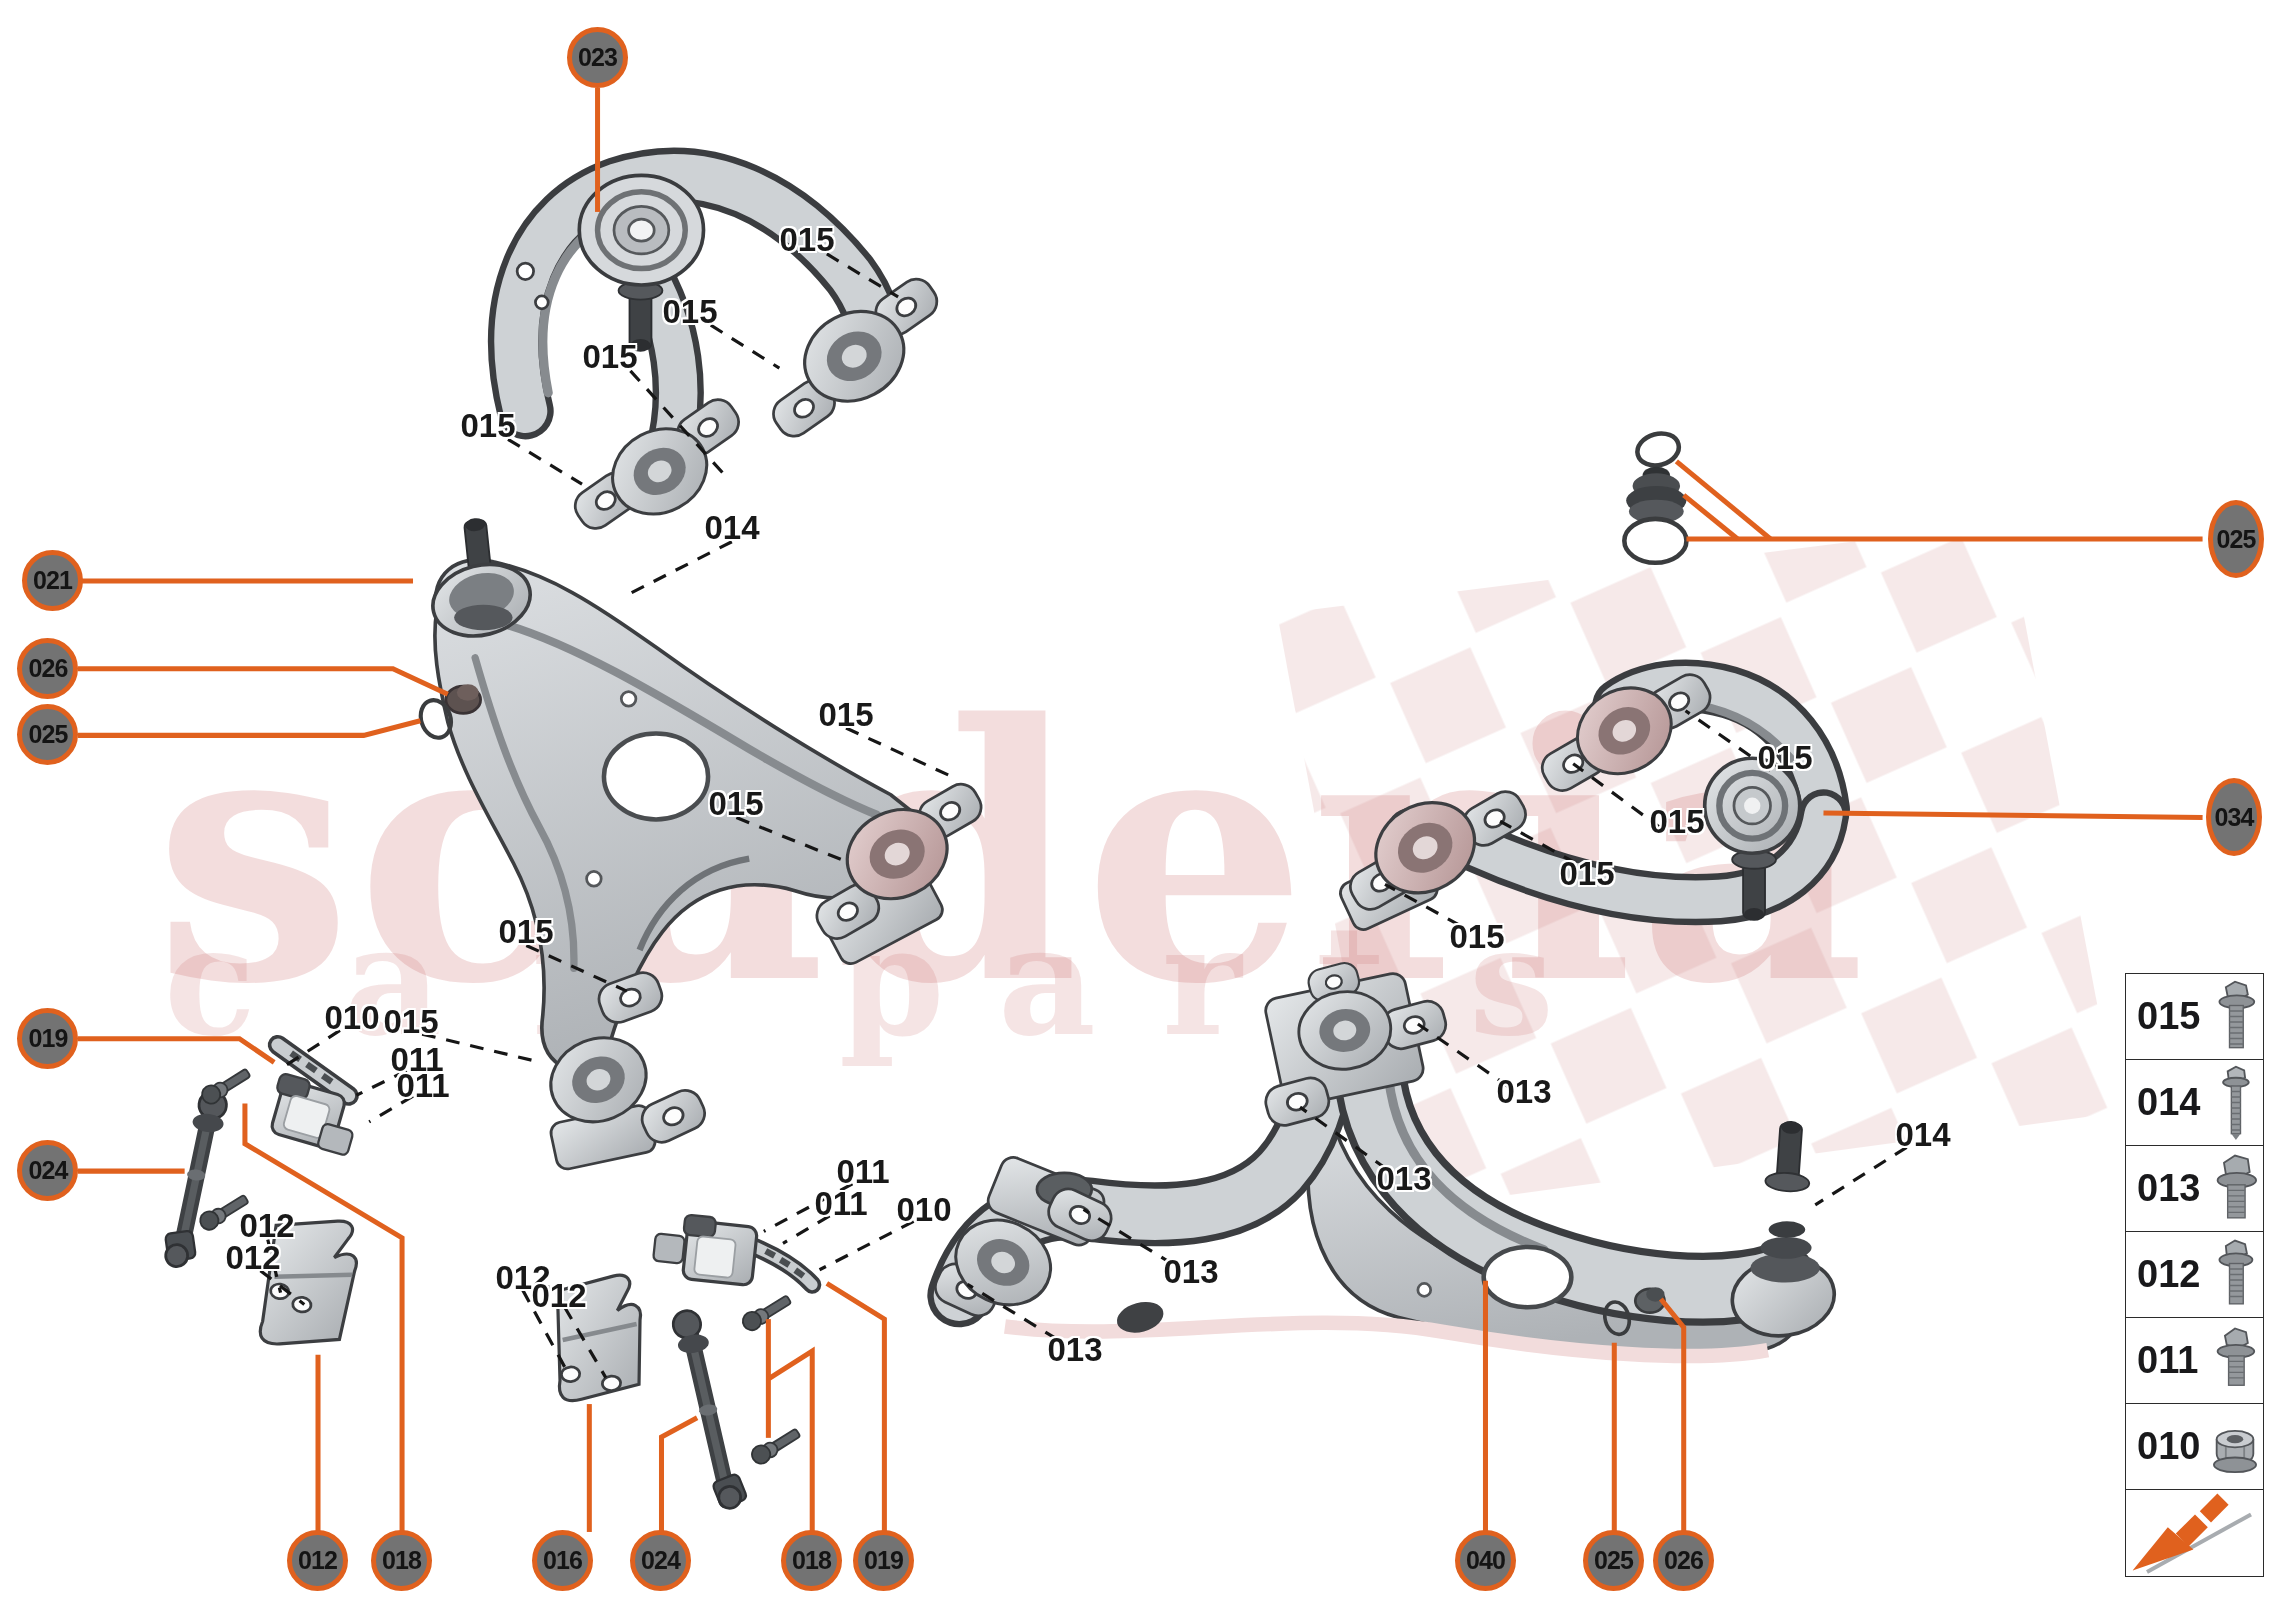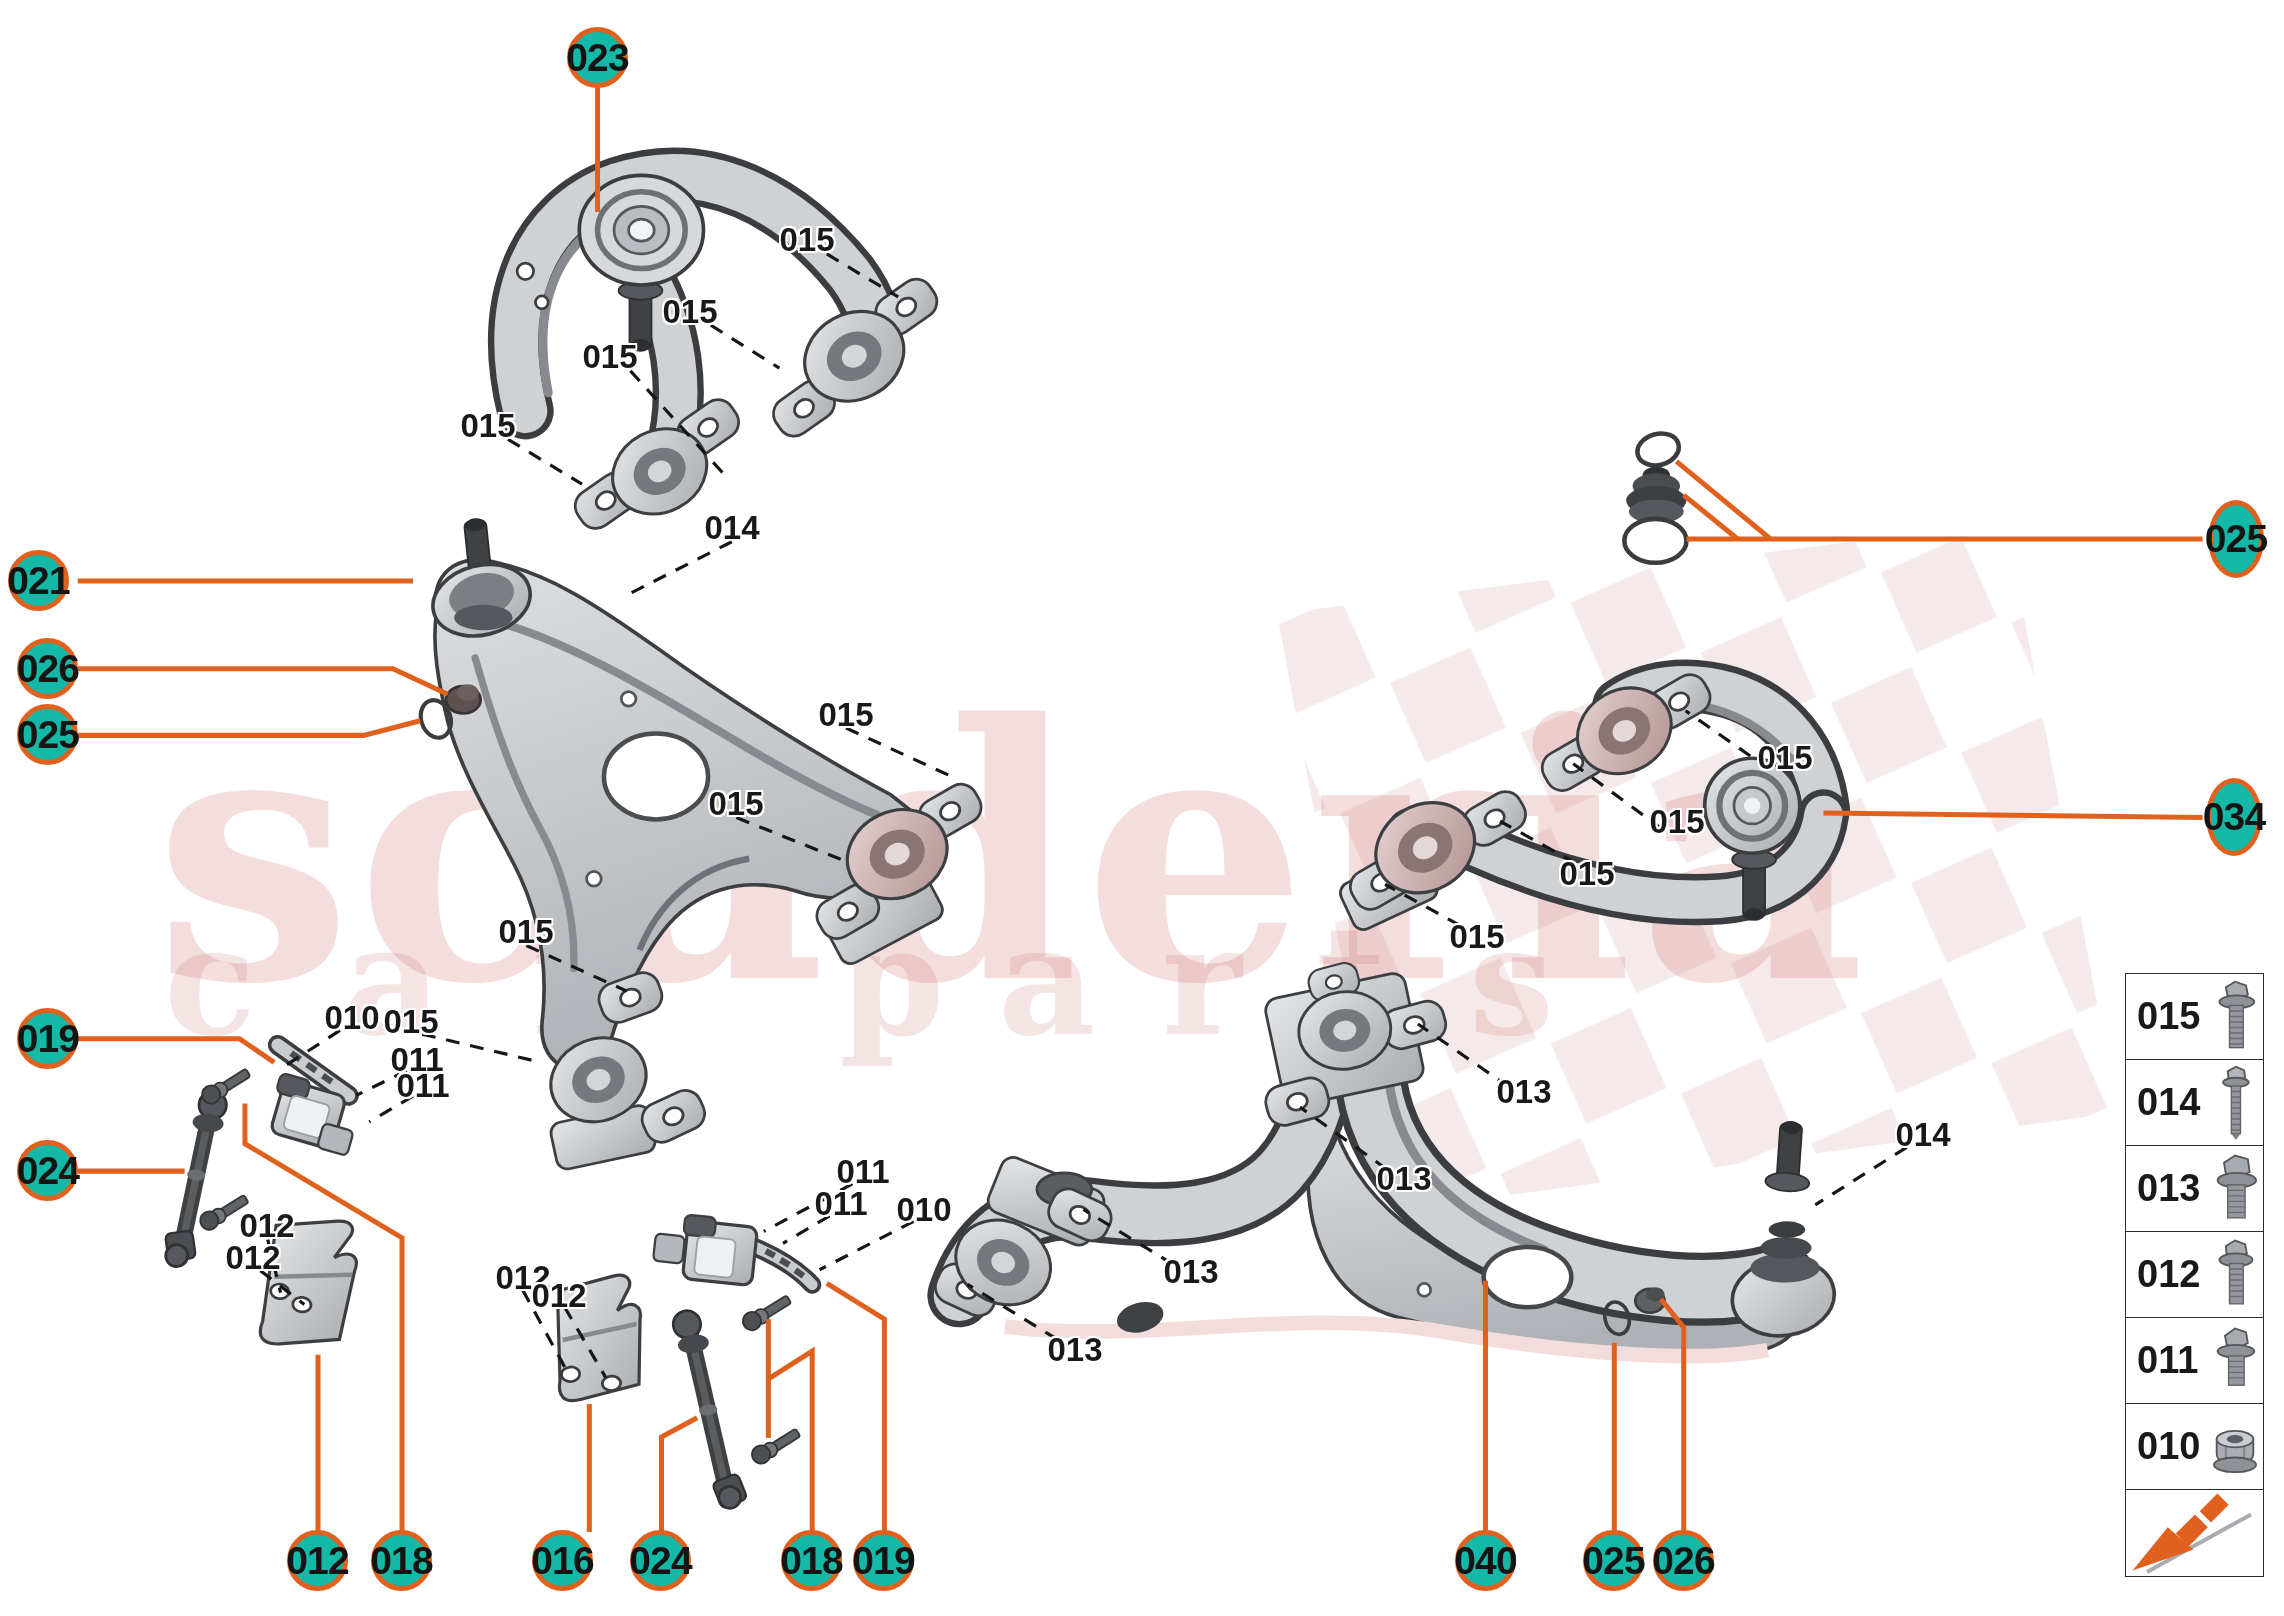--- a/index.html
+++ b/index.html
@@ -22,22 +22,22 @@
   .bs{fill:none;stroke:#878b8f;stroke-linecap:round;}
   .lead{fill:none;stroke:var(--accent);stroke-width:5.5px;}
   .dash{fill:none;stroke:#161616;stroke-width:3.5px;stroke-dasharray:15 12;}
   
   .plabel{position:absolute;transform:translate(-50%,-50%);font-weight:bold;font-size:33px;
           color:var(--label-color);z-index:3;white-space:nowrap;
           text-shadow:-1.8px 0 0 #fff,1.8px 0 0 #fff,0 -1.8px 0 #fff,0 1.8px 0 #fff,
                       -1.8px -1.8px 0 #fff,1.8px 1.8px 0 #fff,-1.8px 1.8px 0 #fff,1.8px -1.8px 0 #fff;}
   
   .callout{position:absolute;width:51px;height:51px;border:5.5px solid var(--accent);border-radius:50%;
-           background:#14b8a6;display:flex;align-items:center;justify-content:center;
-           font-weight:bold;font-size:39px;letter-spacing:-0.9px;color:#141414;z-index:4;cursor:pointer;}
+           background:#737373;display:flex;align-items:center;justify-content:center;
+           font-weight:bold;font-size:25px;letter-spacing:-0.9px;color:#141414;z-index:4;cursor:pointer;}
   .callout.tall{width:46px;height:68px;}
   
   .legend{position:absolute;left:2125px;top:973px;width:139px;border:1.8px solid var(--legend-border);
           background:#fff;z-index:4;box-sizing:border-box;}
   .lrow{height:86px;border-bottom:1.8px solid var(--legend-border);display:flex;align-items:center;
         justify-content:space-between;padding:0 3.7px 0 11px;box-sizing:border-box;cursor:pointer;}
   .lrow:last-child{border-bottom:none;}
   .lnum{font-weight:bold;font-size:38px;color:#19191b;}
   .licon{width:48px;height:80px;display:flex;align-items:center;justify-content:center;}
   .larrow{height:86px;display:flex;align-items:center;justify-content:center;cursor:pointer;}
@@ -360,21 +360,21 @@
   <div class="plabel" style="left:1677px;top:822px">015</div>
   <div class="plabel" style="left:1587px;top:874px">015</div>
   <div class="plabel" style="left:1477px;top:937px">015</div>
   <div class="plabel" style="left:1524px;top:1092px">013</div>
   <div class="plabel" style="left:1404px;top:1179px">013</div>
   <div class="plabel" style="left:1191px;top:1272px">013</div>
   <div class="plabel" style="left:1075px;top:1350px">013</div>
   <div class="plabel" style="left:1923px;top:1135px">014</div>
 
   <div class="callout" style="left:567px;top:27.4px">023</div>
-  <div class="callout" style="left:8px;top:550px">021</div>
+  <div class="callout" style="left:22px;top:550px">021</div>
   <div class="callout" style="left:17.4px;top:638px">026</div>
   <div class="callout" style="left:17.4px;top:704px">025</div>
   <div class="callout" style="left:17.4px;top:1008px">019</div>
   <div class="callout" style="left:17.4px;top:1140px">024</div>
   <div class="callout" style="left:287px;top:1530px">012</div>
   <div class="callout" style="left:371px;top:1530px">018</div>
   <div class="callout" style="left:532px;top:1530px">016</div>
   <div class="callout" style="left:630px;top:1530px">024</div>
   <div class="callout" style="left:781px;top:1530px">018</div>
   <div class="callout" style="left:853px;top:1530px">019</div>

